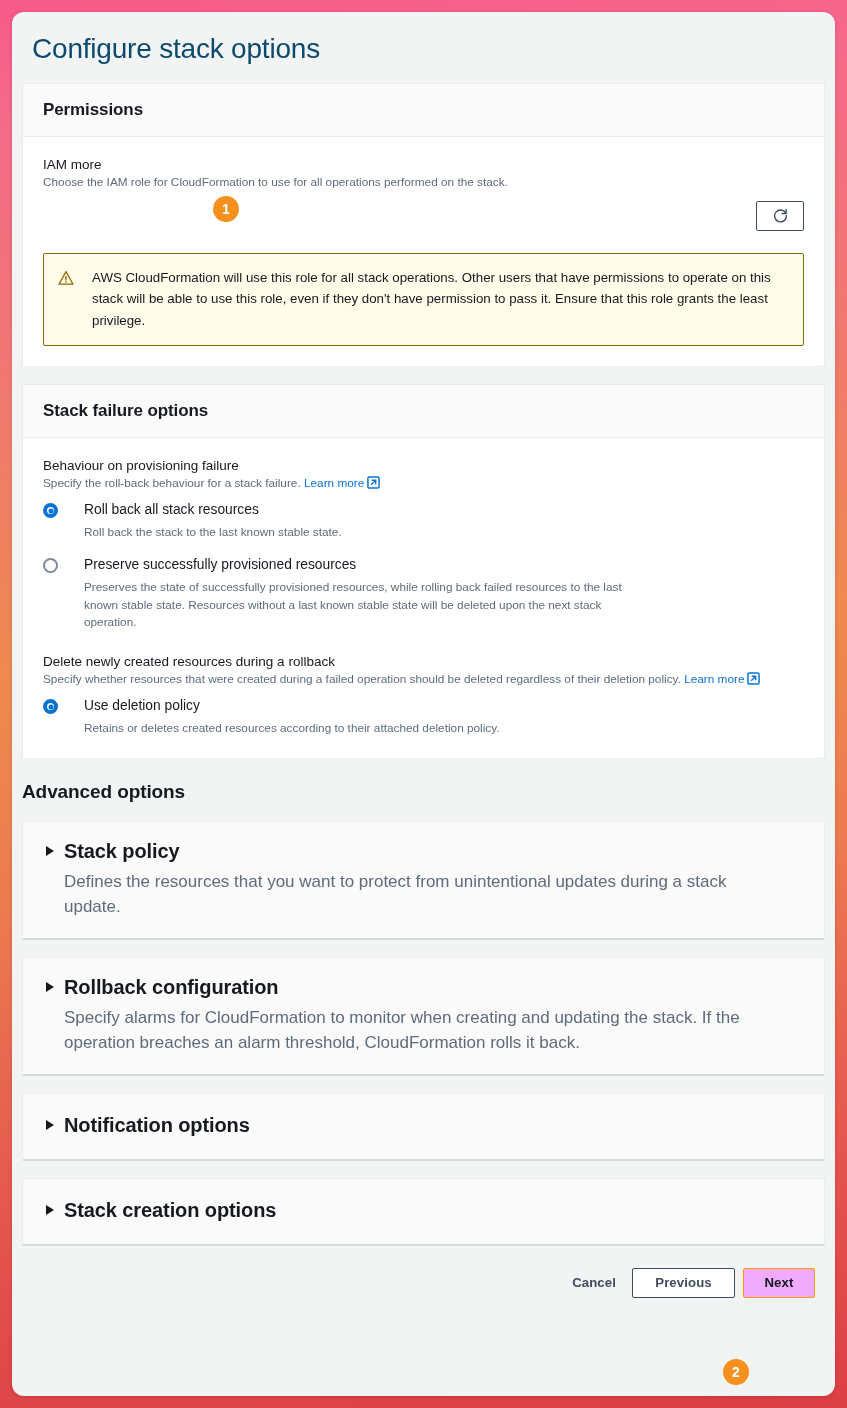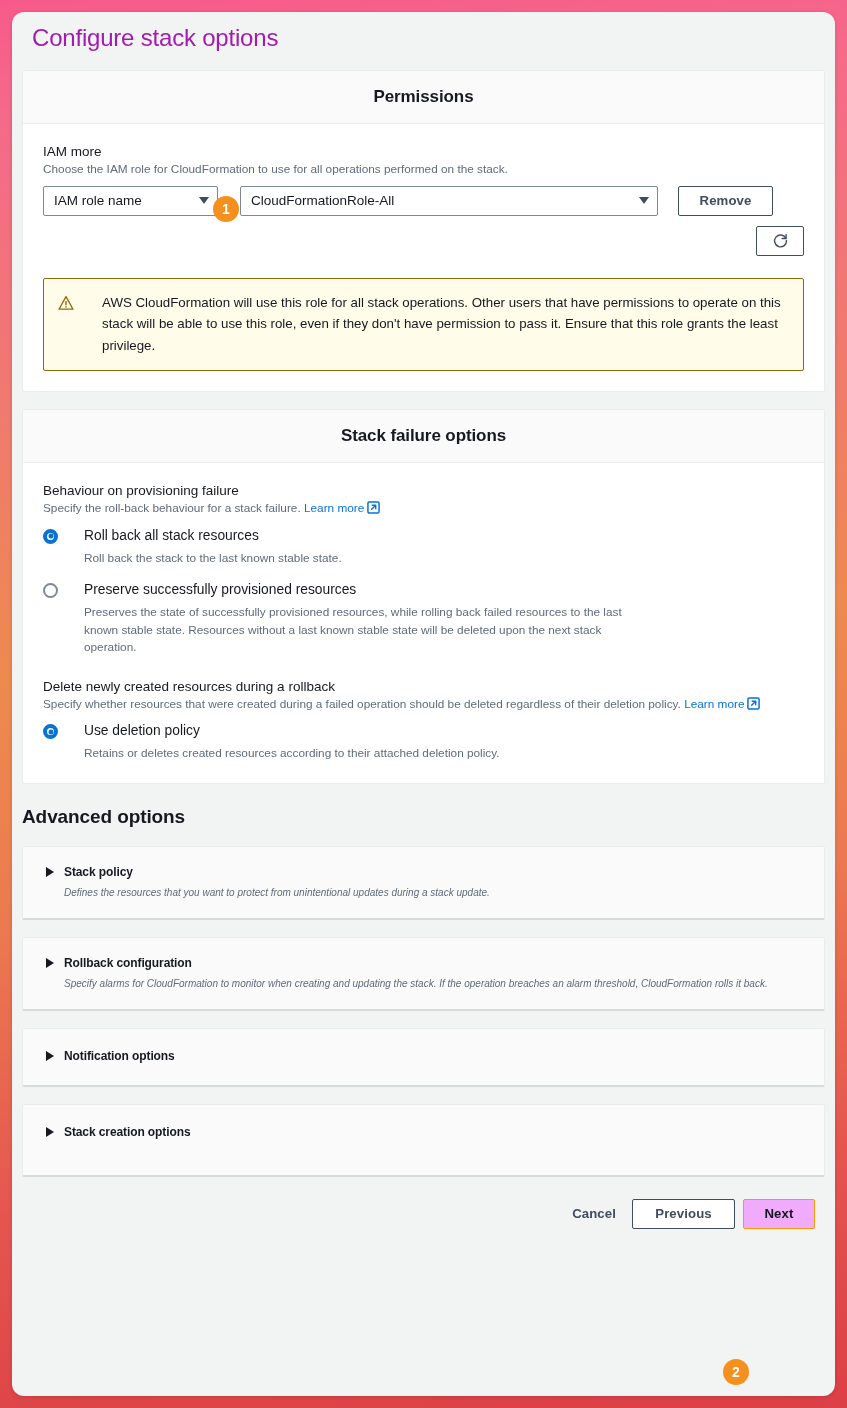--- a/index.html
+++ b/index.html
@@ -30,24 +30,24 @@
     top: 12px;
     width: 823px;
     height: 1384px;
     background: #f2f3f3;
     border-radius: 12px;
     overflow: hidden;
     box-shadow: 0 1px 4px rgba(0,0,0,0.14);
   }
 
   .page-title {
-    font-size: 24px;
+    font-size: 28px;
     font-weight: 400;
-    color: #a21caf;
-    padding: 12px 20px 0 20px;
+    color: #0c4a6e;
+    padding: 20px 20px 0 20px;
     line-height: 1.2;
     letter-spacing: -0.2px;
   }
 
   .card-scroll {
     padding: 0;
   }
 
   
   .container-box {
@@ -55,21 +55,20 @@
     border: 1px solid #e9ebed;
     border-radius: 2px;
     margin: 0 10px;
   }
   .container-gap { height: 17px; }
 
   .container-header {
     background: #fafafa;
     border-bottom: 1px solid #e9ebed;
     padding: 16px 20px;
-    text-align: center;
   }
   .container-header h2 {
     font-size: 17px;
     font-weight: bold;
     color: #16191f;
     letter-spacing: -0.1px;
   }
   .container-body { padding: 20px; }
 
   
@@ -151,21 +150,21 @@
   }
 
   
   .alert-warn {
     margin-top: 22px;
     background: #fffce9;
     border: 1px solid #906806;
     border-radius: 2px;
     padding: 13px 14px 14px 14px;
     display: flex;
-    gap: 28px;
+    gap: 18px;
     align-items: flex-start;
   }
   .alert-warn .alert-text {
     font-size: 13.3px;
     color: #16191f;
     line-height: 1.62;
   }
 
   
   .group-label {
@@ -260,34 +259,33 @@
     cursor: pointer;
   }
   .tri {
     width: 0; height: 0;
     border-top: 5.5px solid transparent;
     border-bottom: 5.5px solid transparent;
     border-left: 8px solid #16191f;
     margin-left: 3px;
   }
   .expand-title {
-    font-size: 12px;
+    font-size: 20px;
     font-weight: bold;
     color: #16191f;
     letter-spacing: -0.1px;
     text-align: right;
   }
   .expand-desc {
-    font-size: 10px;
+    font-size: 17px;
     color: #5f6b7a;
     line-height: 1.5;
     margin-top: 6px;
     margin-left: 21px;
     max-width: 720px;
-    font-style: italic;
   }
 
   
   .footer {
     display: flex;
     justify-content: flex-end;
     align-items: center;
     gap: 0;
     padding: 22px 20px 20px 20px;
   }
@@ -351,33 +349,20 @@
 
     <div class="container-box">
       <div class="container-header">
         <h2>Permissions</h2>
       </div>
       <div class="container-body">
 
         <div class="field-label">IAM more</div>
         <div class="field-desc">Choose the IAM role for CloudFormation to use for all operations performed on the stack.</div>
 
-        <div class="iam-row">
-          <div class="select-ctl select-type">
-            <span class="sel-text">IAM role name</span>
-            <span class="caret"></span>
-          </div>
-
-          <div class="select-ctl select-role">
-            <span class="sel-text">CloudFormationRole-All</span>
-            <span class="caret"></span>
-          </div>
-
-          <button class="btn btn-remove">Remove</button>
-        </div>
 
         <div class="refresh-wrap">
           <div class="btn-icon">
             <svg width="17" height="17" viewBox="0 0 20 20" fill="none">
               <path d="M16.2 7.2 A7 7 0 1 0 17 10" stroke="#414d5c" stroke-width="1.6" fill="none" stroke-linecap="round"></path>
               <path d="M16.6 2.9 L16.6 7.6 L11.9 7.6" stroke="#414d5c" stroke-width="1.6" fill="none" stroke-linecap="round" stroke-linejoin="round"></path>
             </svg>
           </div>
         </div>
 
@@ -479,21 +464,21 @@
 
     <div class="expand-box" style="padding-top:20px;padding-bottom:22px">
       <div class="expand-head">
         <span class="tri"></span>
         <span class="expand-title">Notification options</span>
       </div>
     </div>
 
     <div class="expand-gap"></div>
 
-    <div class="expand-box" style="padding-top:20px;padding-bottom:36px">
+    <div class="expand-box" style="padding-top:20px;padding-bottom:22px">
       <div class="expand-head">
         <span class="tri"></span>
         <span class="expand-title">Stack creation options</span>
       </div>
     </div>
 
     <div class="footer">
       <button class="btn-link-cancel">Cancel</button>
       <button class="btn btn-prev">Previous</button>
       <button class="btn-next">Next</button>

